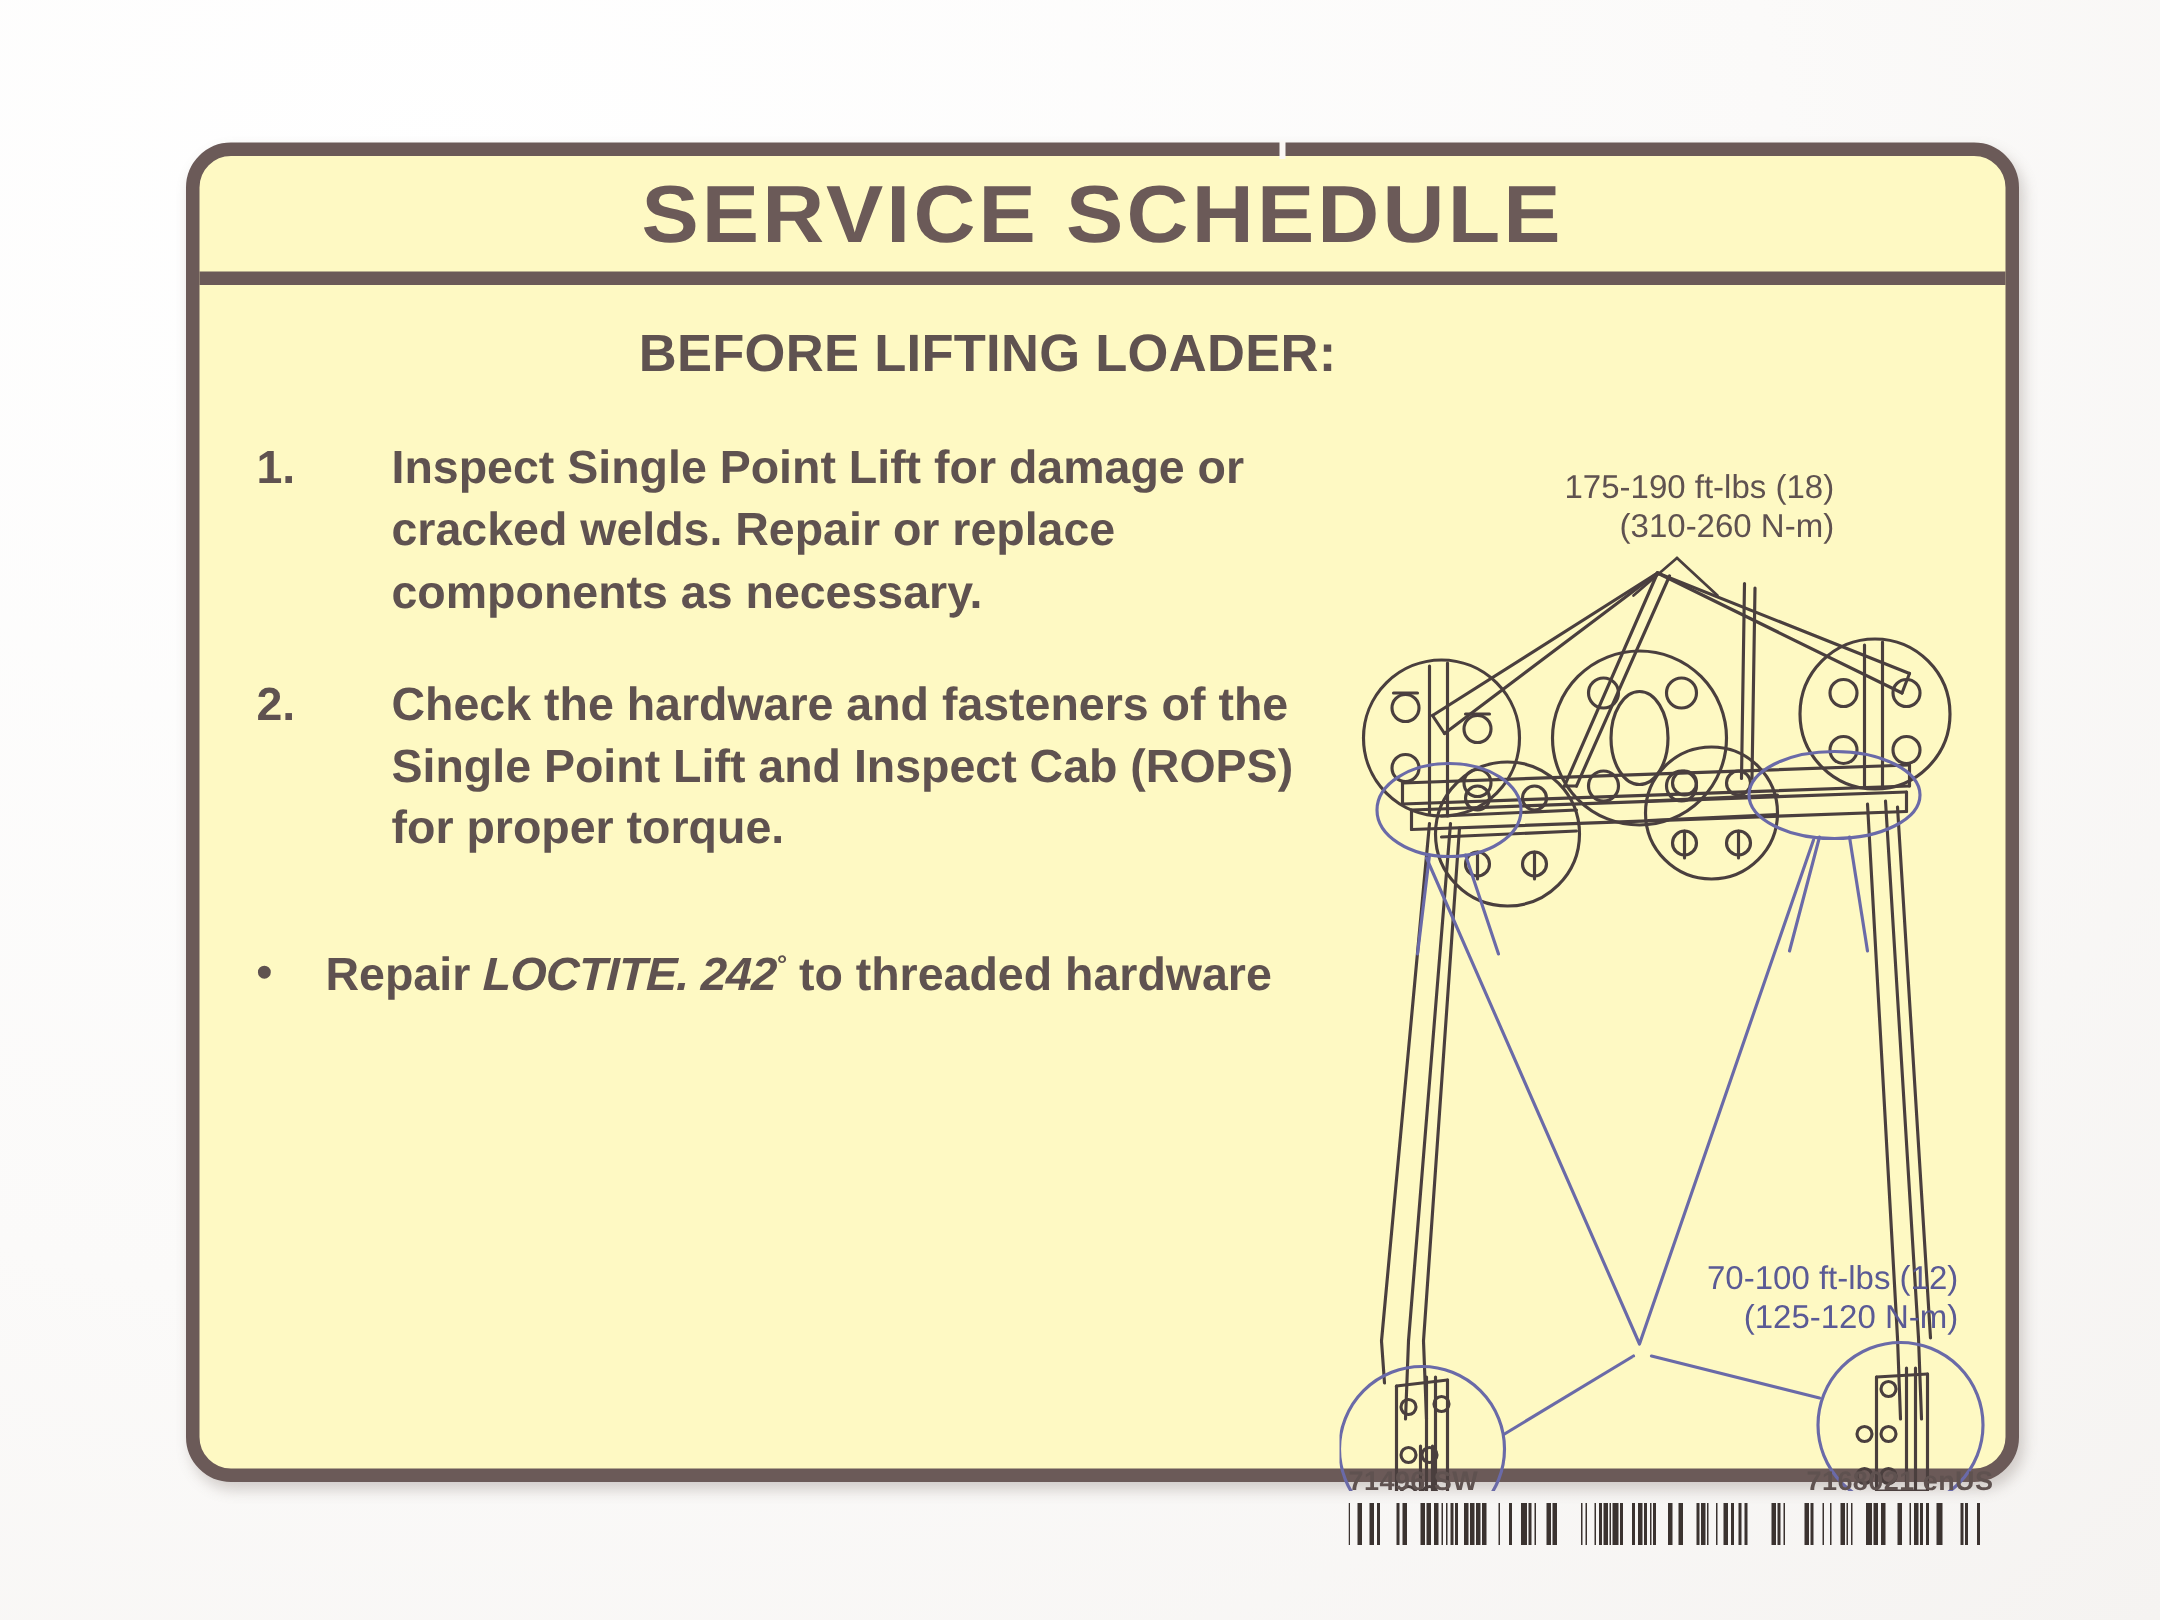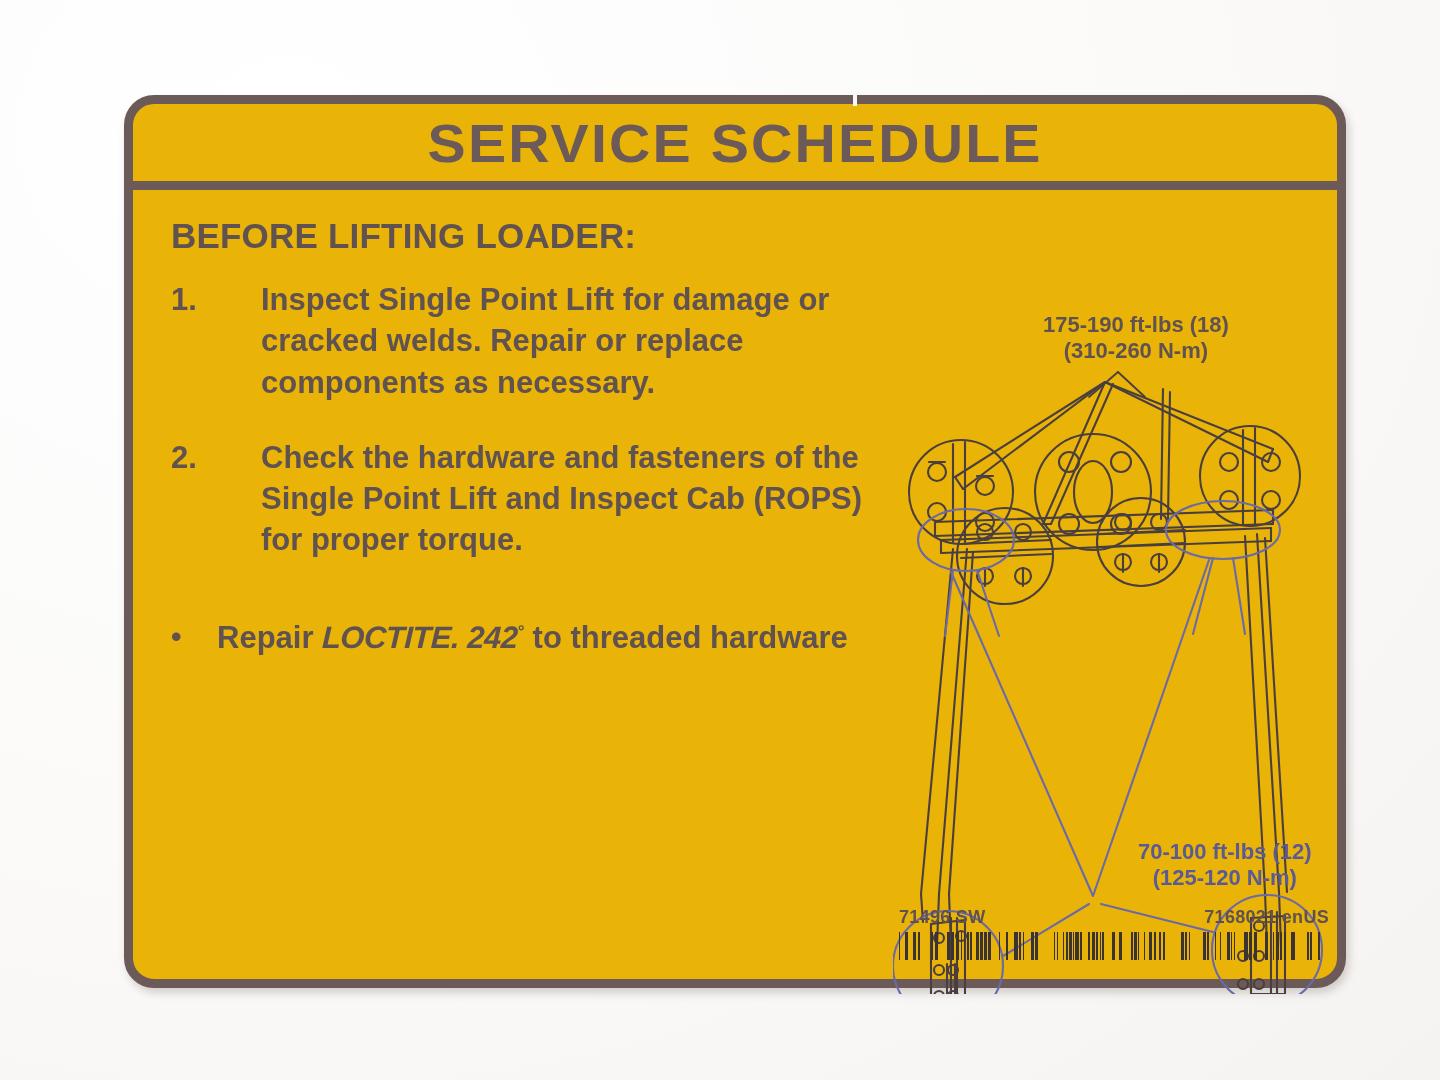--- a/index.html
+++ b/index.html
@@ -24,21 +24,21 @@
       radial-gradient(ellipse at 20% 12%, #ffffff 0%, #fbfaf9 55%, #f5f3f1 100%);
   }
 
   
   #placard {
     position: absolute;
     left: 124px;
     top: 95px;
     width: 1222px;
     height: 893px;
-    background: #eab308;
+    background: #fef9c3;
     border: 9px solid #6b5a58;
     border-radius: 30px;
     box-sizing: border-box;
     box-shadow: 3px 5px 9px rgba(120,105,100,0.30);
   }
 
   
   #top-notch {
     position: absolute;
     left: 720px;
@@ -80,21 +80,21 @@
     color: #5f5250;
   }
   .heading {
     font-size: 35px;
     font-weight: bold;
     color: #5f5250;
     letter-spacing: 0.2px;
     line-height: 1.12;
     margin: 0 0 16px 0;
   }
-  #heading-before { margin-bottom: 24px; }
+  #heading-before { margin-bottom: 36px; text-align: right; }
 
   .numbered {
     display: flex;
     margin: 0 0 22px 0;
     font-size: 31px;
     line-height: 1.33;
     font-weight: bold;
     color: #5f5250;
   }
   .numbered .num {
@@ -145,43 +145,43 @@
     position: absolute;
     left: 760px;
     top: 100px;
     width: 450px;
     height: 780px;
   }
   #diagram-svg { display: block; }
 
   .torque-label {
     position: absolute;
-    text-align: center;
-    font-weight: bold;
+    text-align: right;
+    font-weight: normal;
     line-height: 1.16;
     white-space: nowrap;
   }
   #torque-top {
     left: 150px;
     top: 108px;
     font-size: 22px;
     color: #5f5250;
   }
   #torque-bottom {
     left: 245px;
     top: 635px;
     font-size: 22px;
     color: #5a5a95;
   }
 
   
   #footer {
     position: absolute;
     left: 766px;
-    top: 803px;
+    top: 873px;
     width: 430px;
   }
   #footer-codes {
     display: flex;
     justify-content: space-between;
     font-size: 18px;
     font-weight: bold;
     color: #5f5250;
     letter-spacing: 0.3px;
     margin-bottom: 4px;

